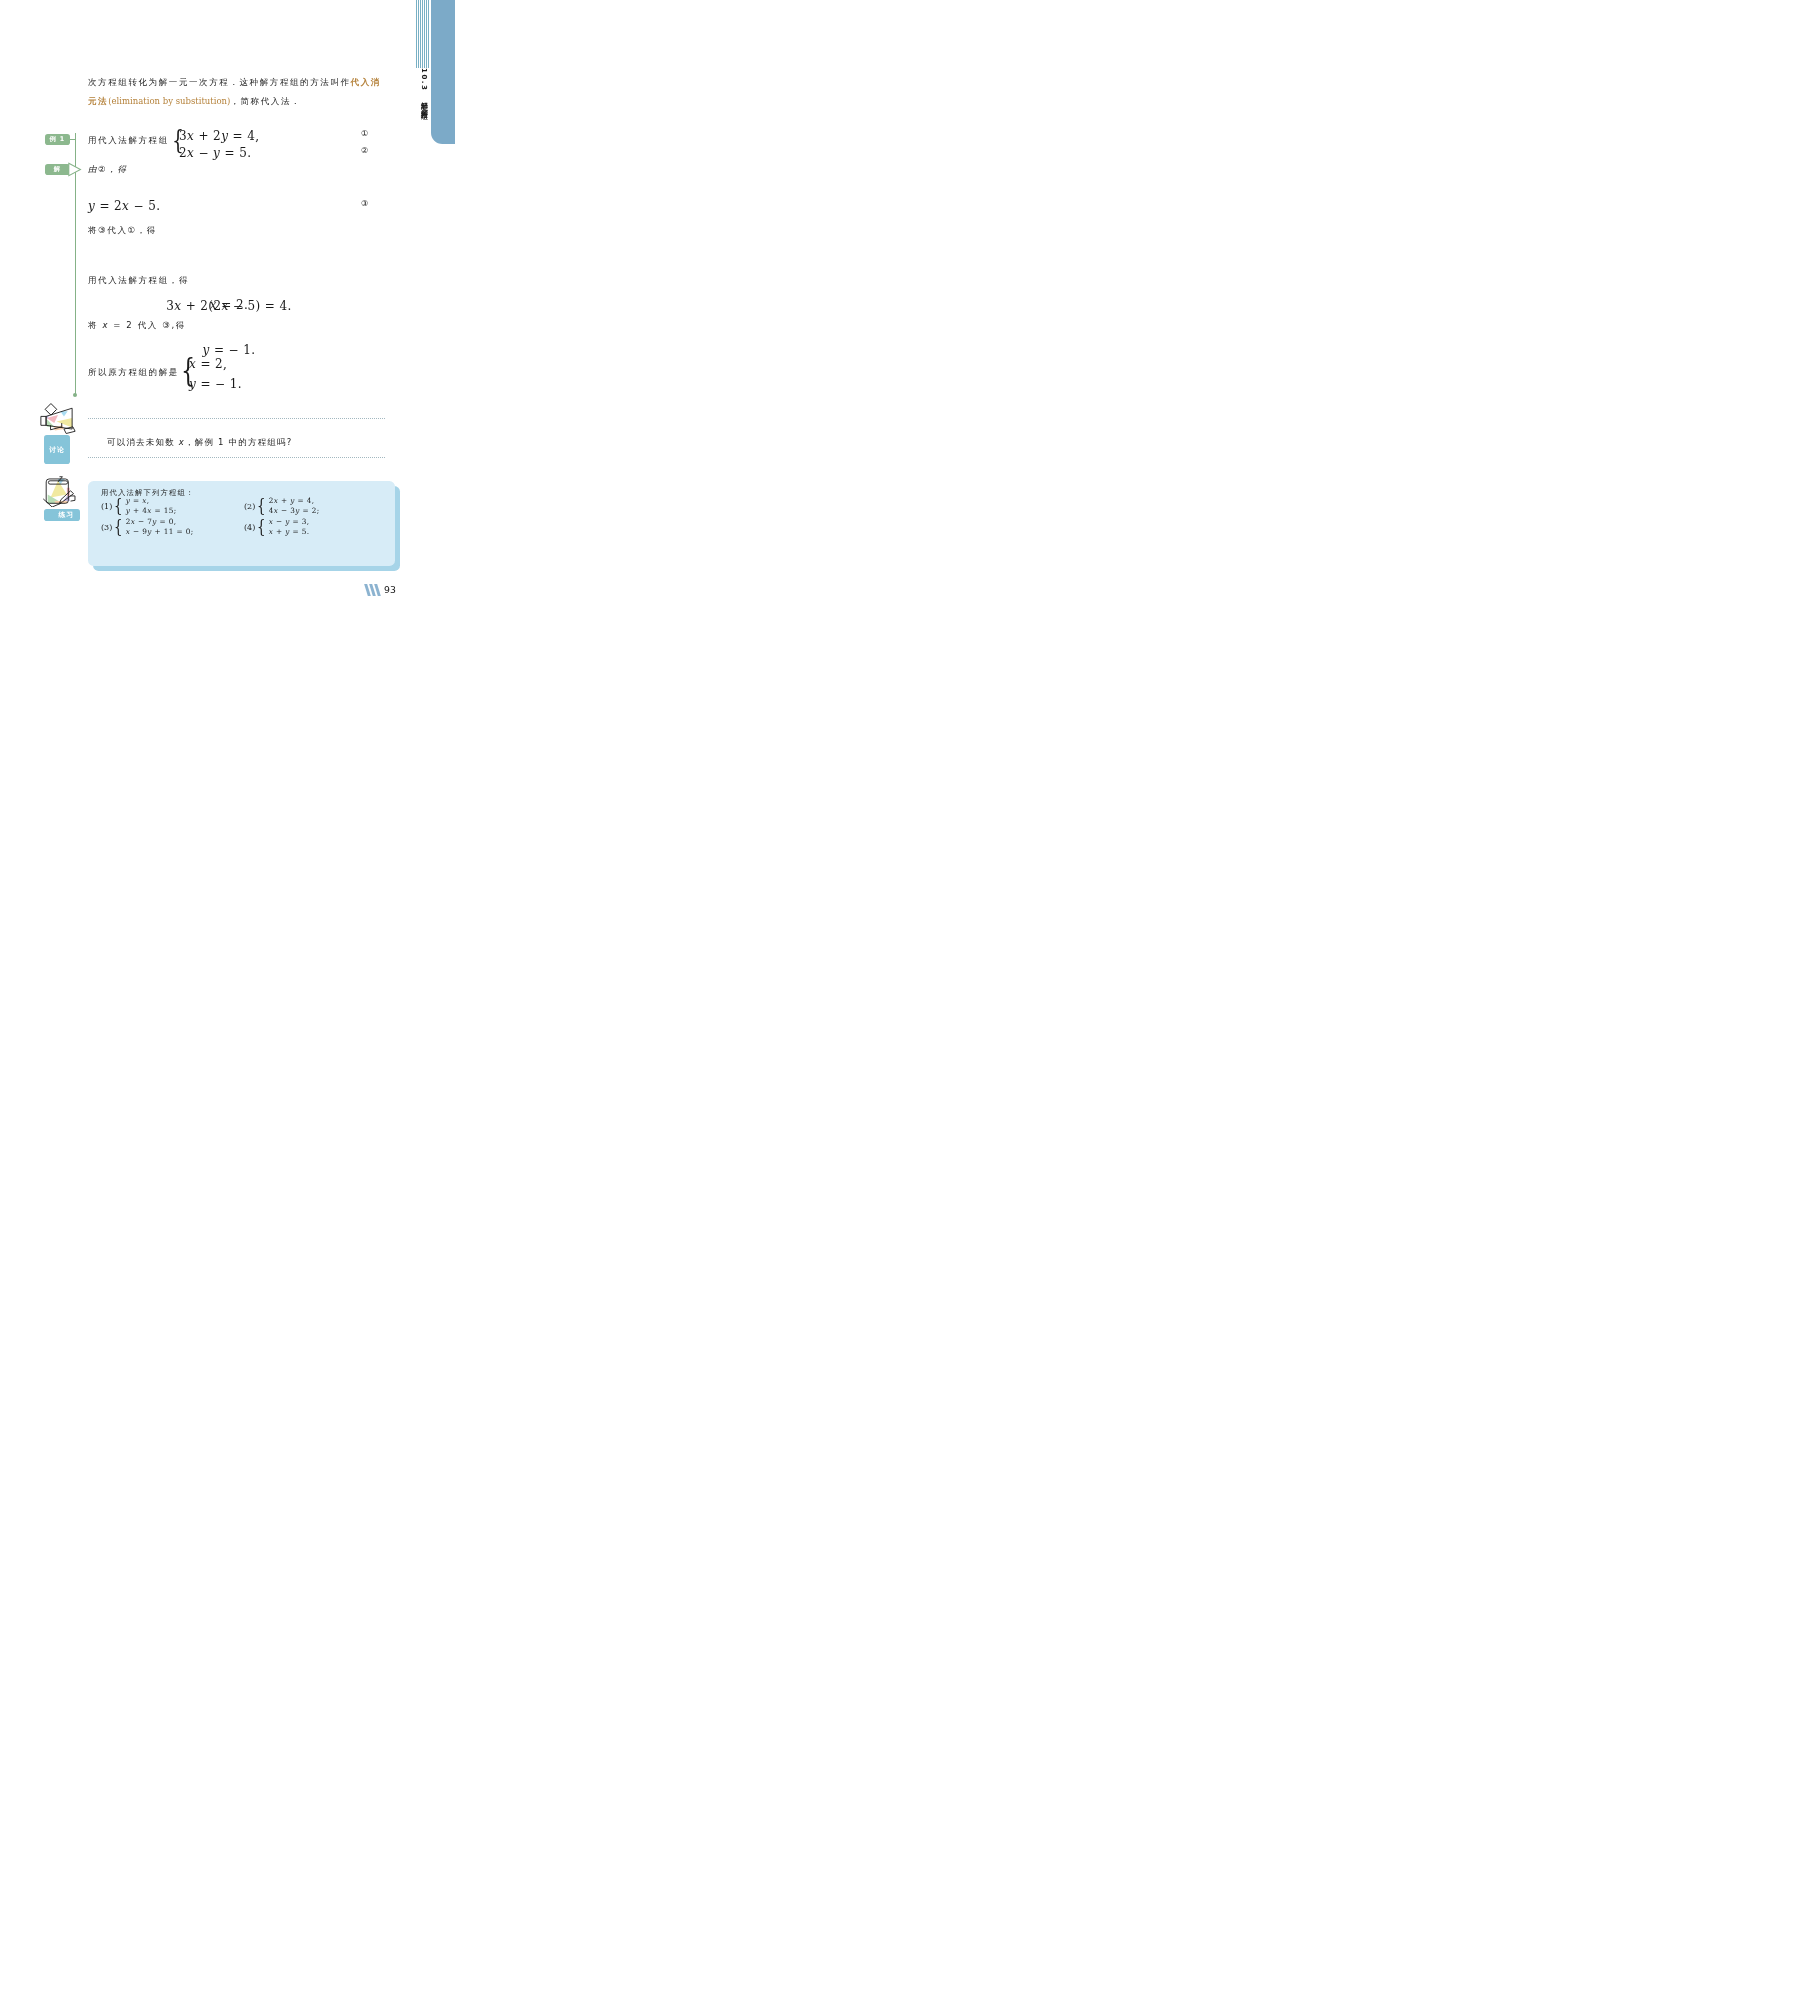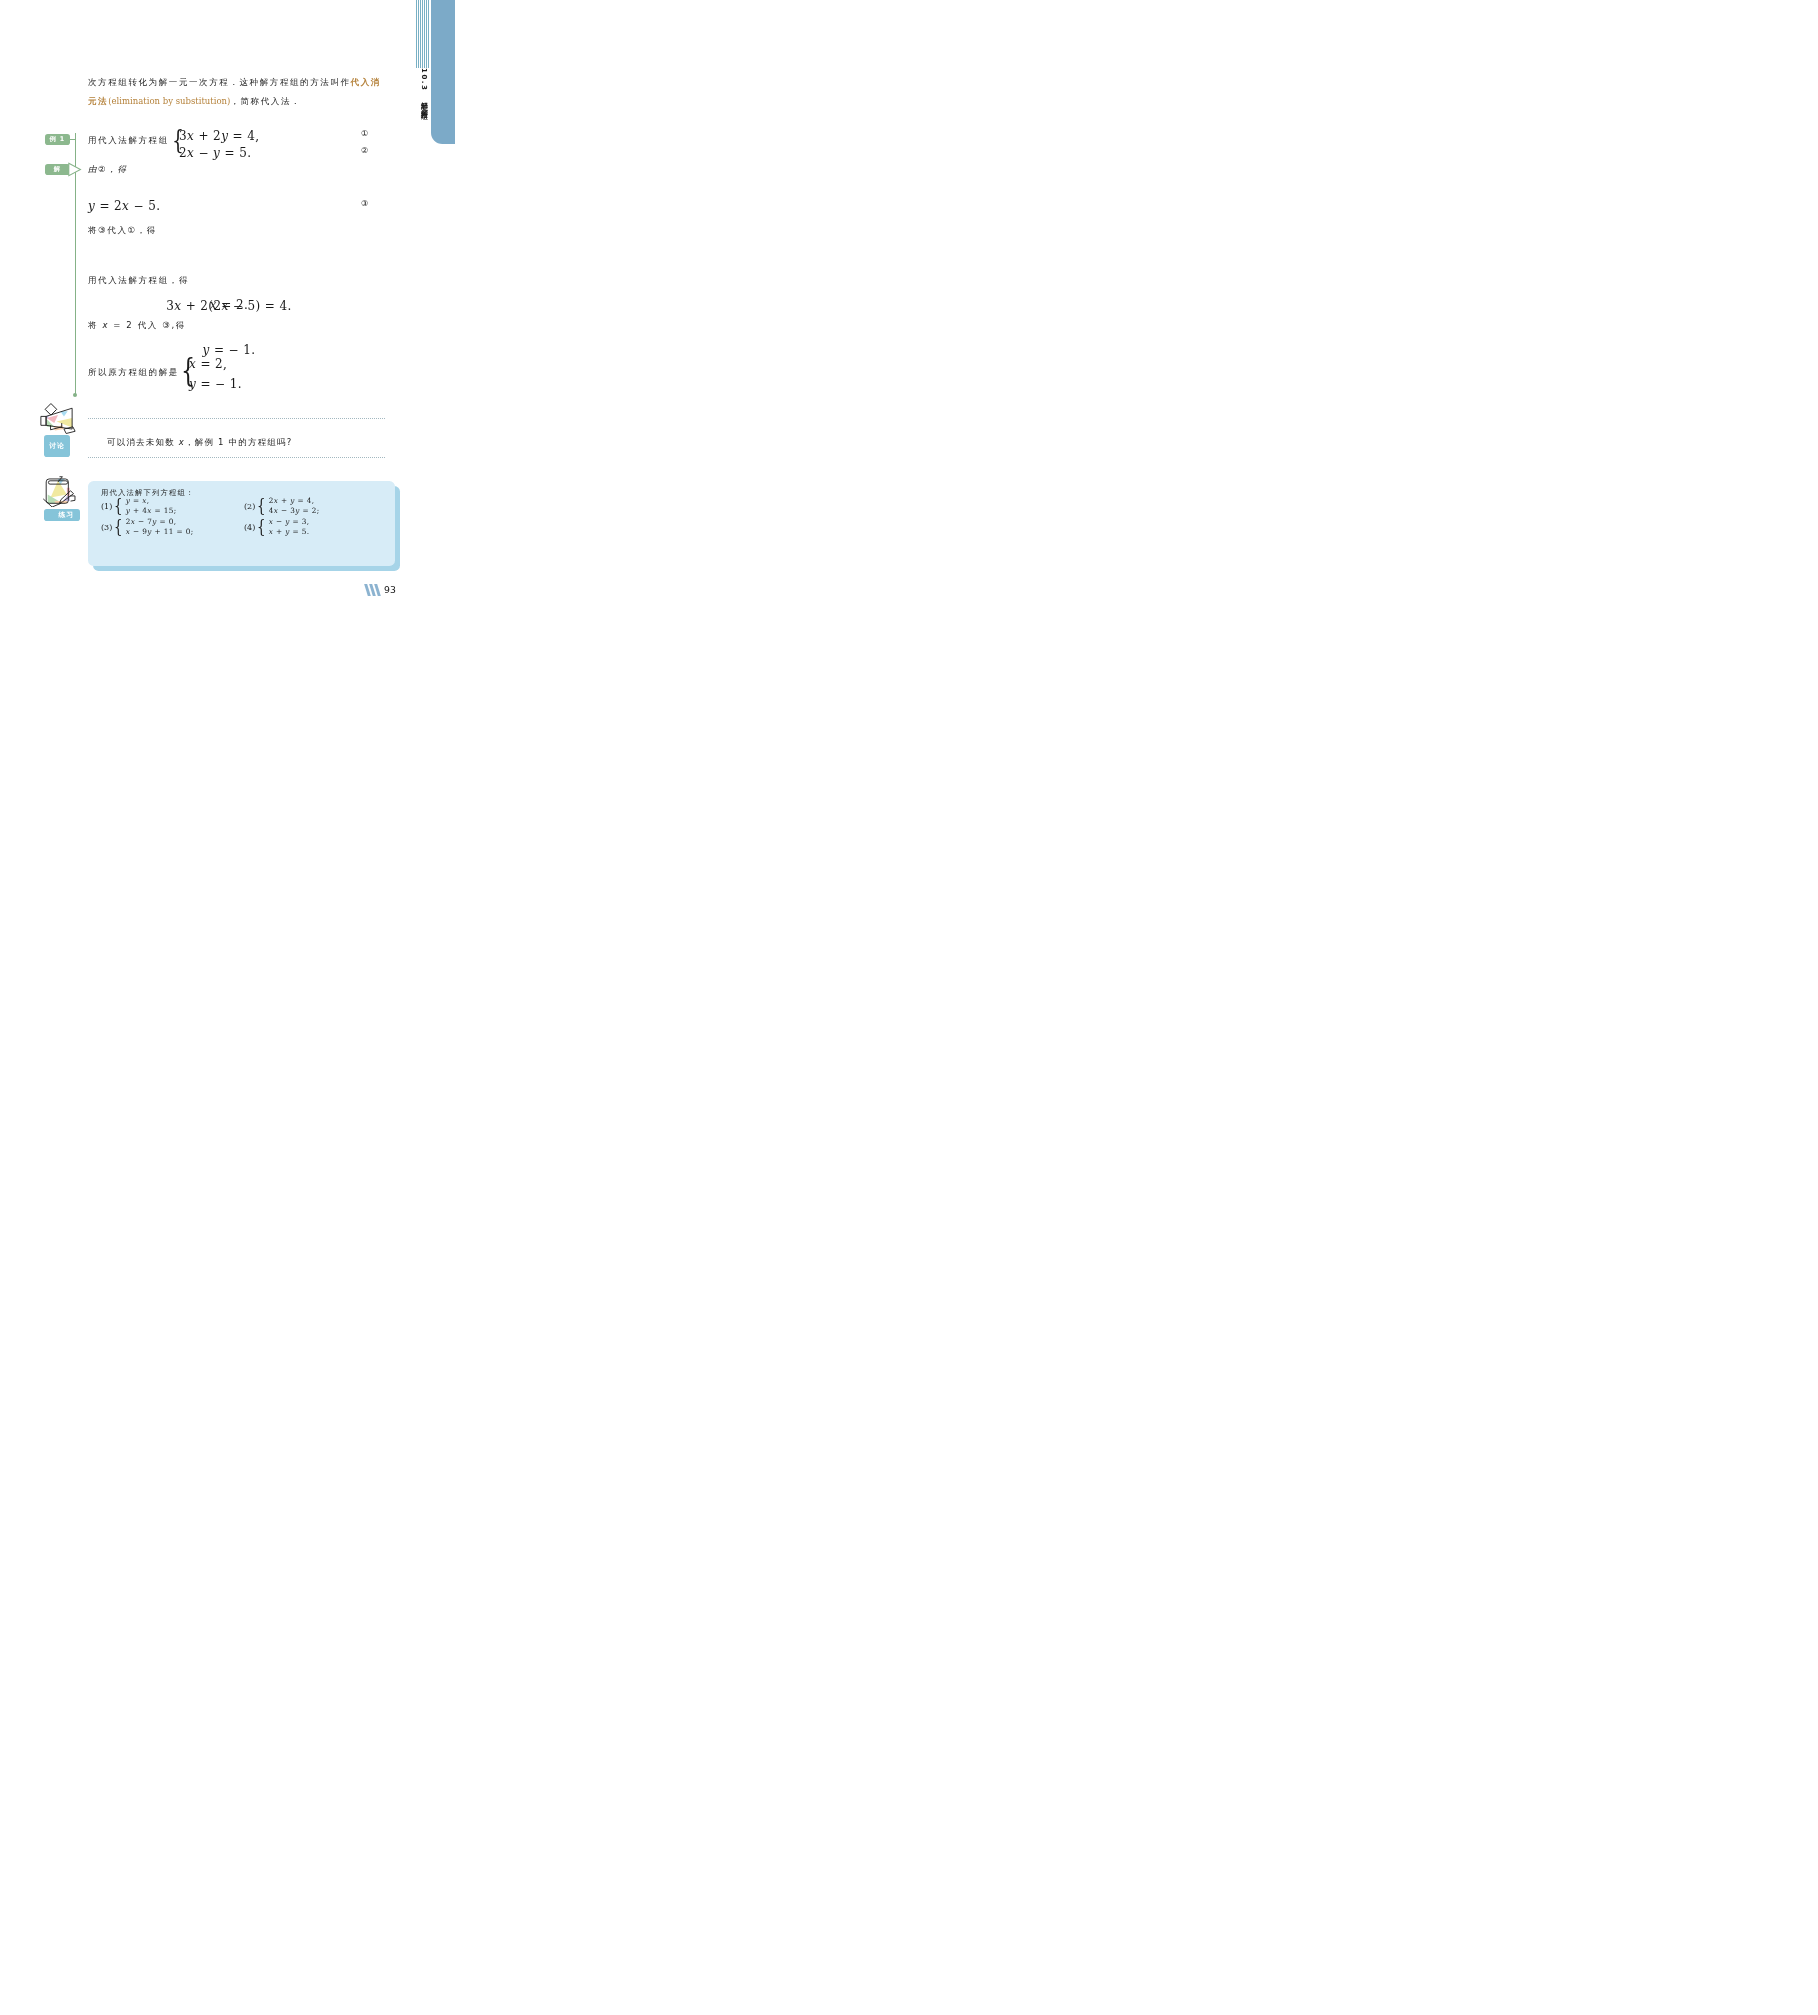--- a/index.html
+++ b/index.html
@@ -101,21 +101,21 @@
   <polygon points="16,36 26,33 22,42" fill="#c9bfe4"></polygon>
   <polygon points="38,66 62,60 66,70 42,74" fill="#f6cfad"></polygon>
   <g fill="none" stroke="#1a1a1a" stroke-width="2.4" stroke-linejoin="round">
     <polygon points="18,36 88,14 88,70 18,60"></polygon>
     <rect x="4" y="36" width="14" height="24"></rect>
     <rect x="20" y="6" width="22" height="22" transform="rotate(45 31 17)"></rect>
     <polyline points="30,60 30,72 60,64 60,54"></polyline>
     <polygon points="66,70 90,64 96,76 72,82"></polygon>
   </g>
 </svg>
-<div class="abs badge badge-blue" style="left:44px;top:435px;width:26px;height:22px;font-size:6.9px;">
+<div class="abs badge badge-blue" style="left:44px;top:435px;width:26px;height:29px;font-size:6.9px;">
     <span>讨论</span>
   </div>
 <div class="abs cjk" style="left:107px;top:437px;letter-spacing:1.2px;">可以消去未知数 <i>x</i>，解例 1 中的方程组吗?</div>
 
 <div class="abs" style="left:93px;top:486px;width:307px;height:85px;background:#a6d4e8;border-radius:5.6px;"></div>
 <div class="abs" style="left:88px;top:481px;width:307px;height:85px;background:#d7ecf7;border-radius:5.6px;"></div>
 
 <svg class="abs" style="left:39px;top:476px;" width="38" height="31" viewBox="0 0 100 84">
   <polygon points="50,8 68,8 50,30" fill="#aadcf2"></polygon>
   <polygon points="50,12 74,50 30,58" fill="#f1e9a0"></polygon>

